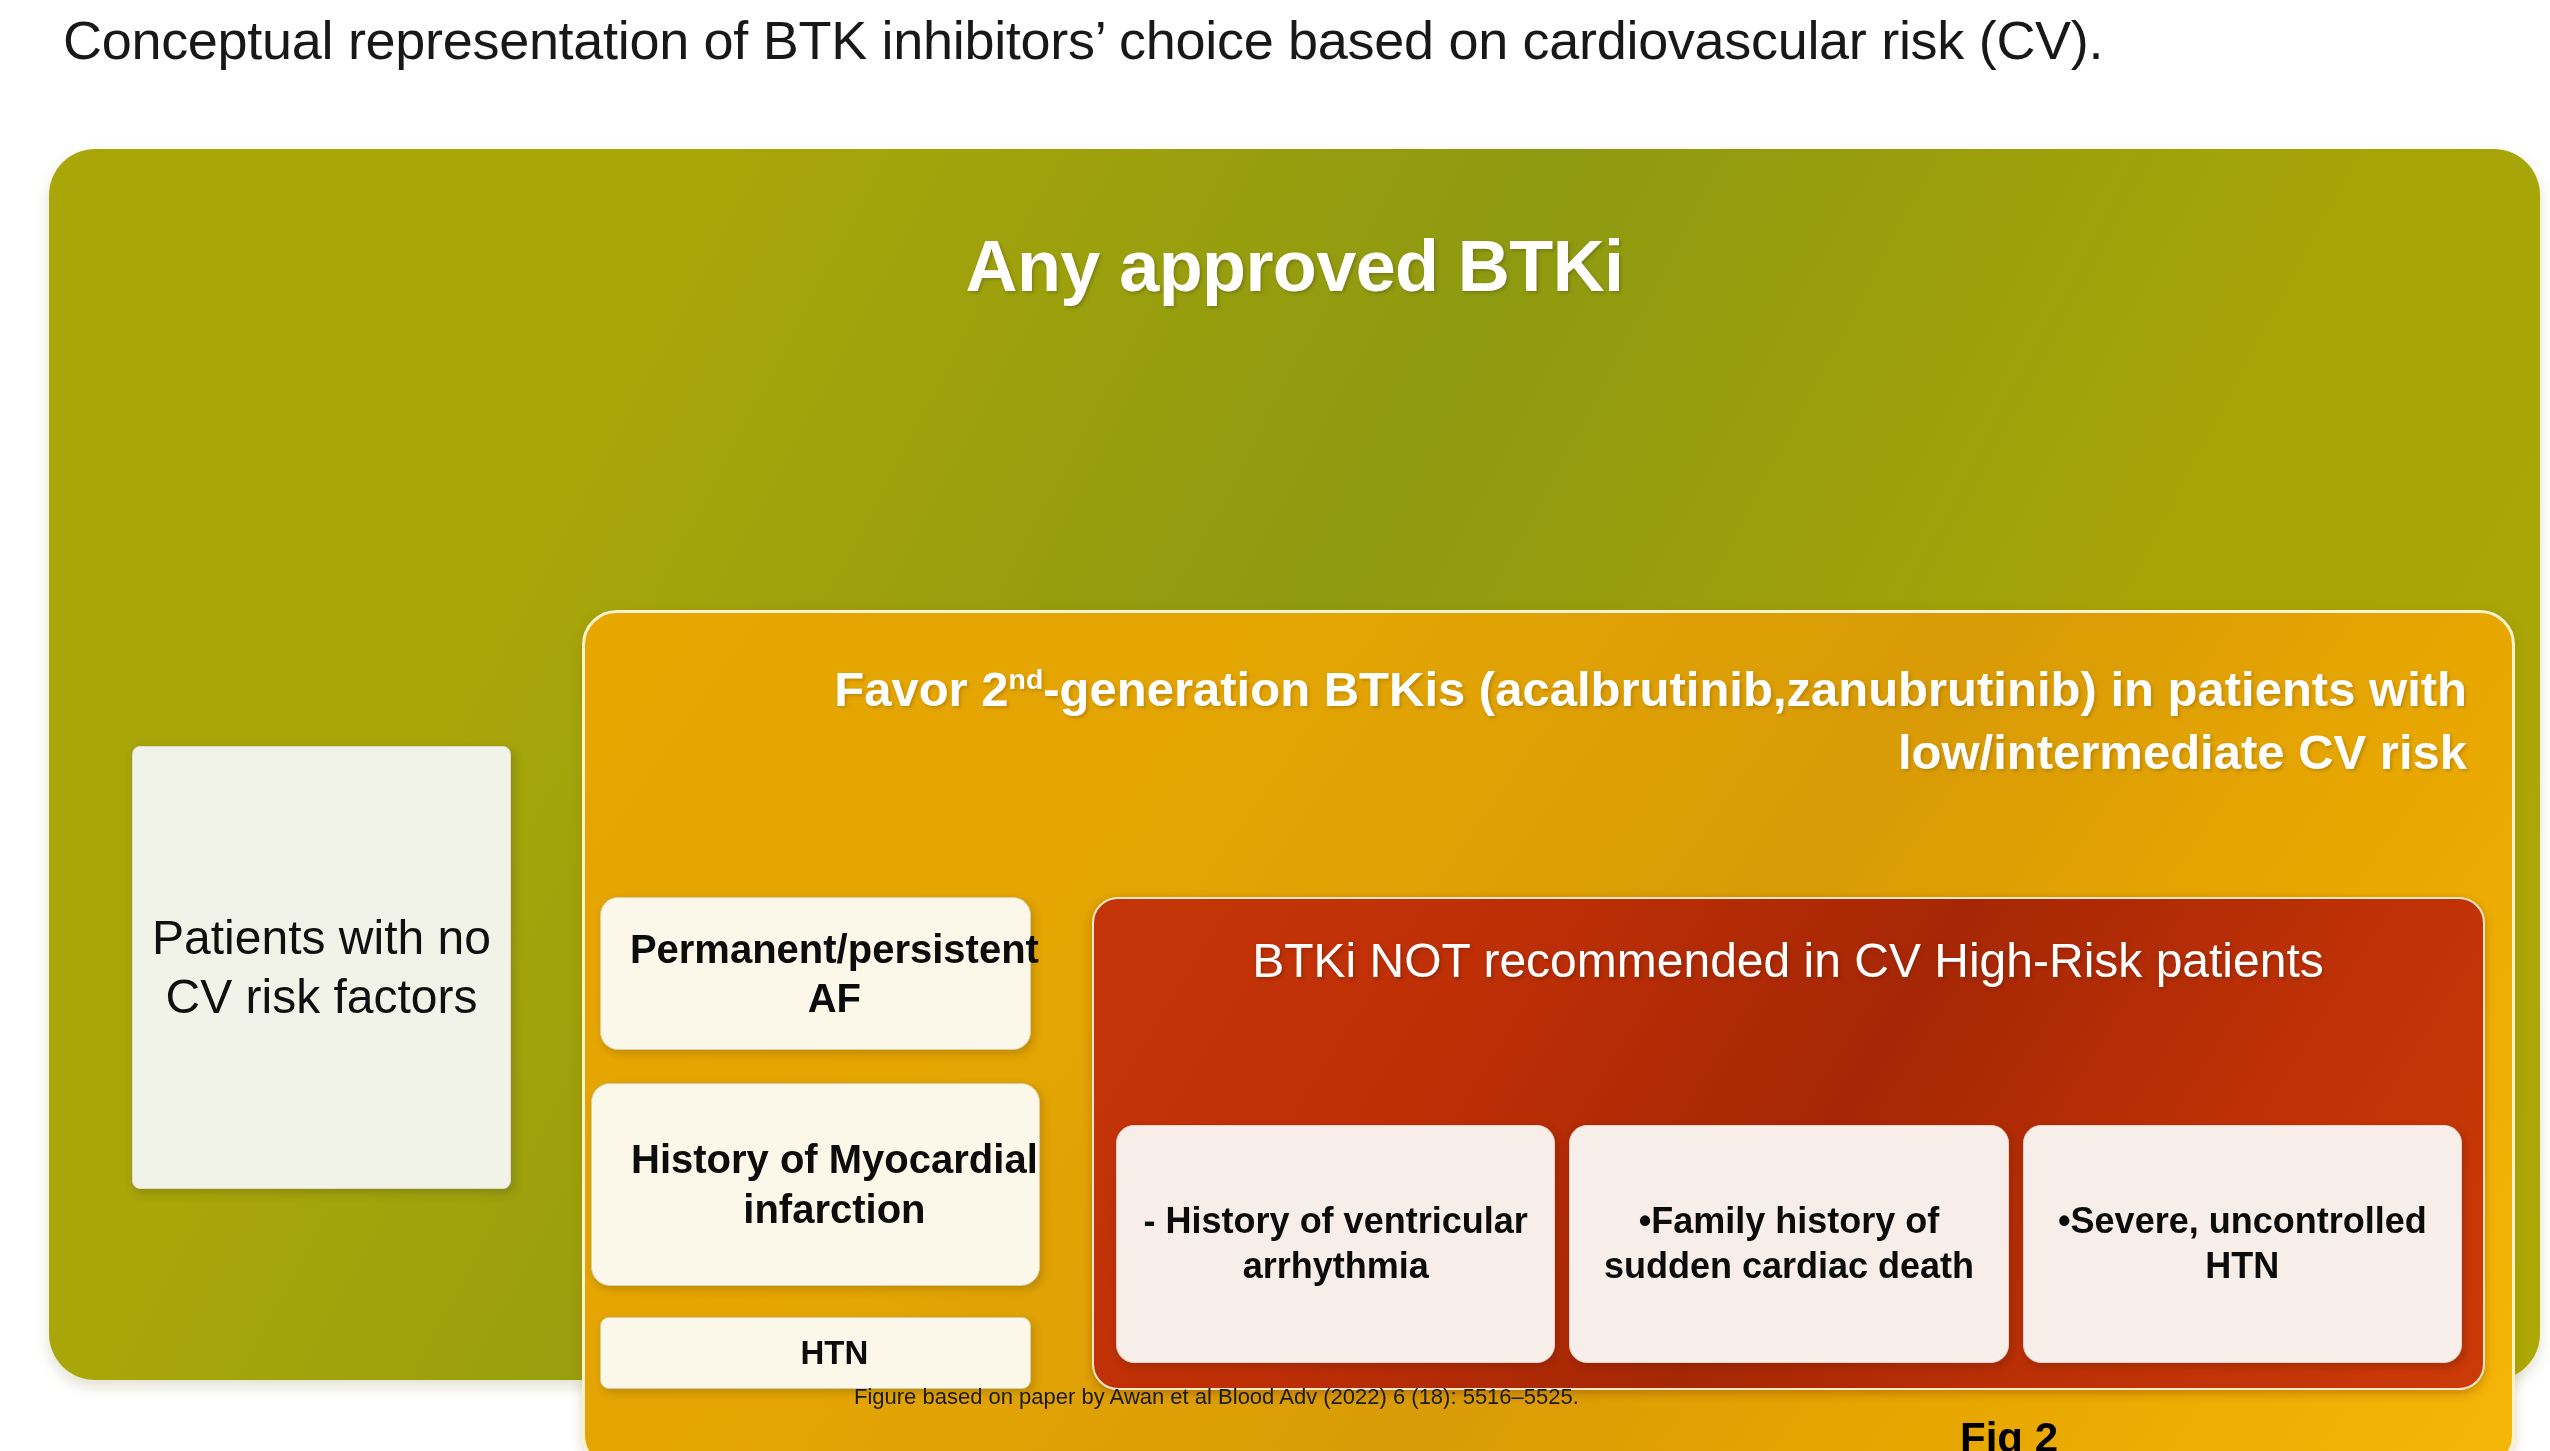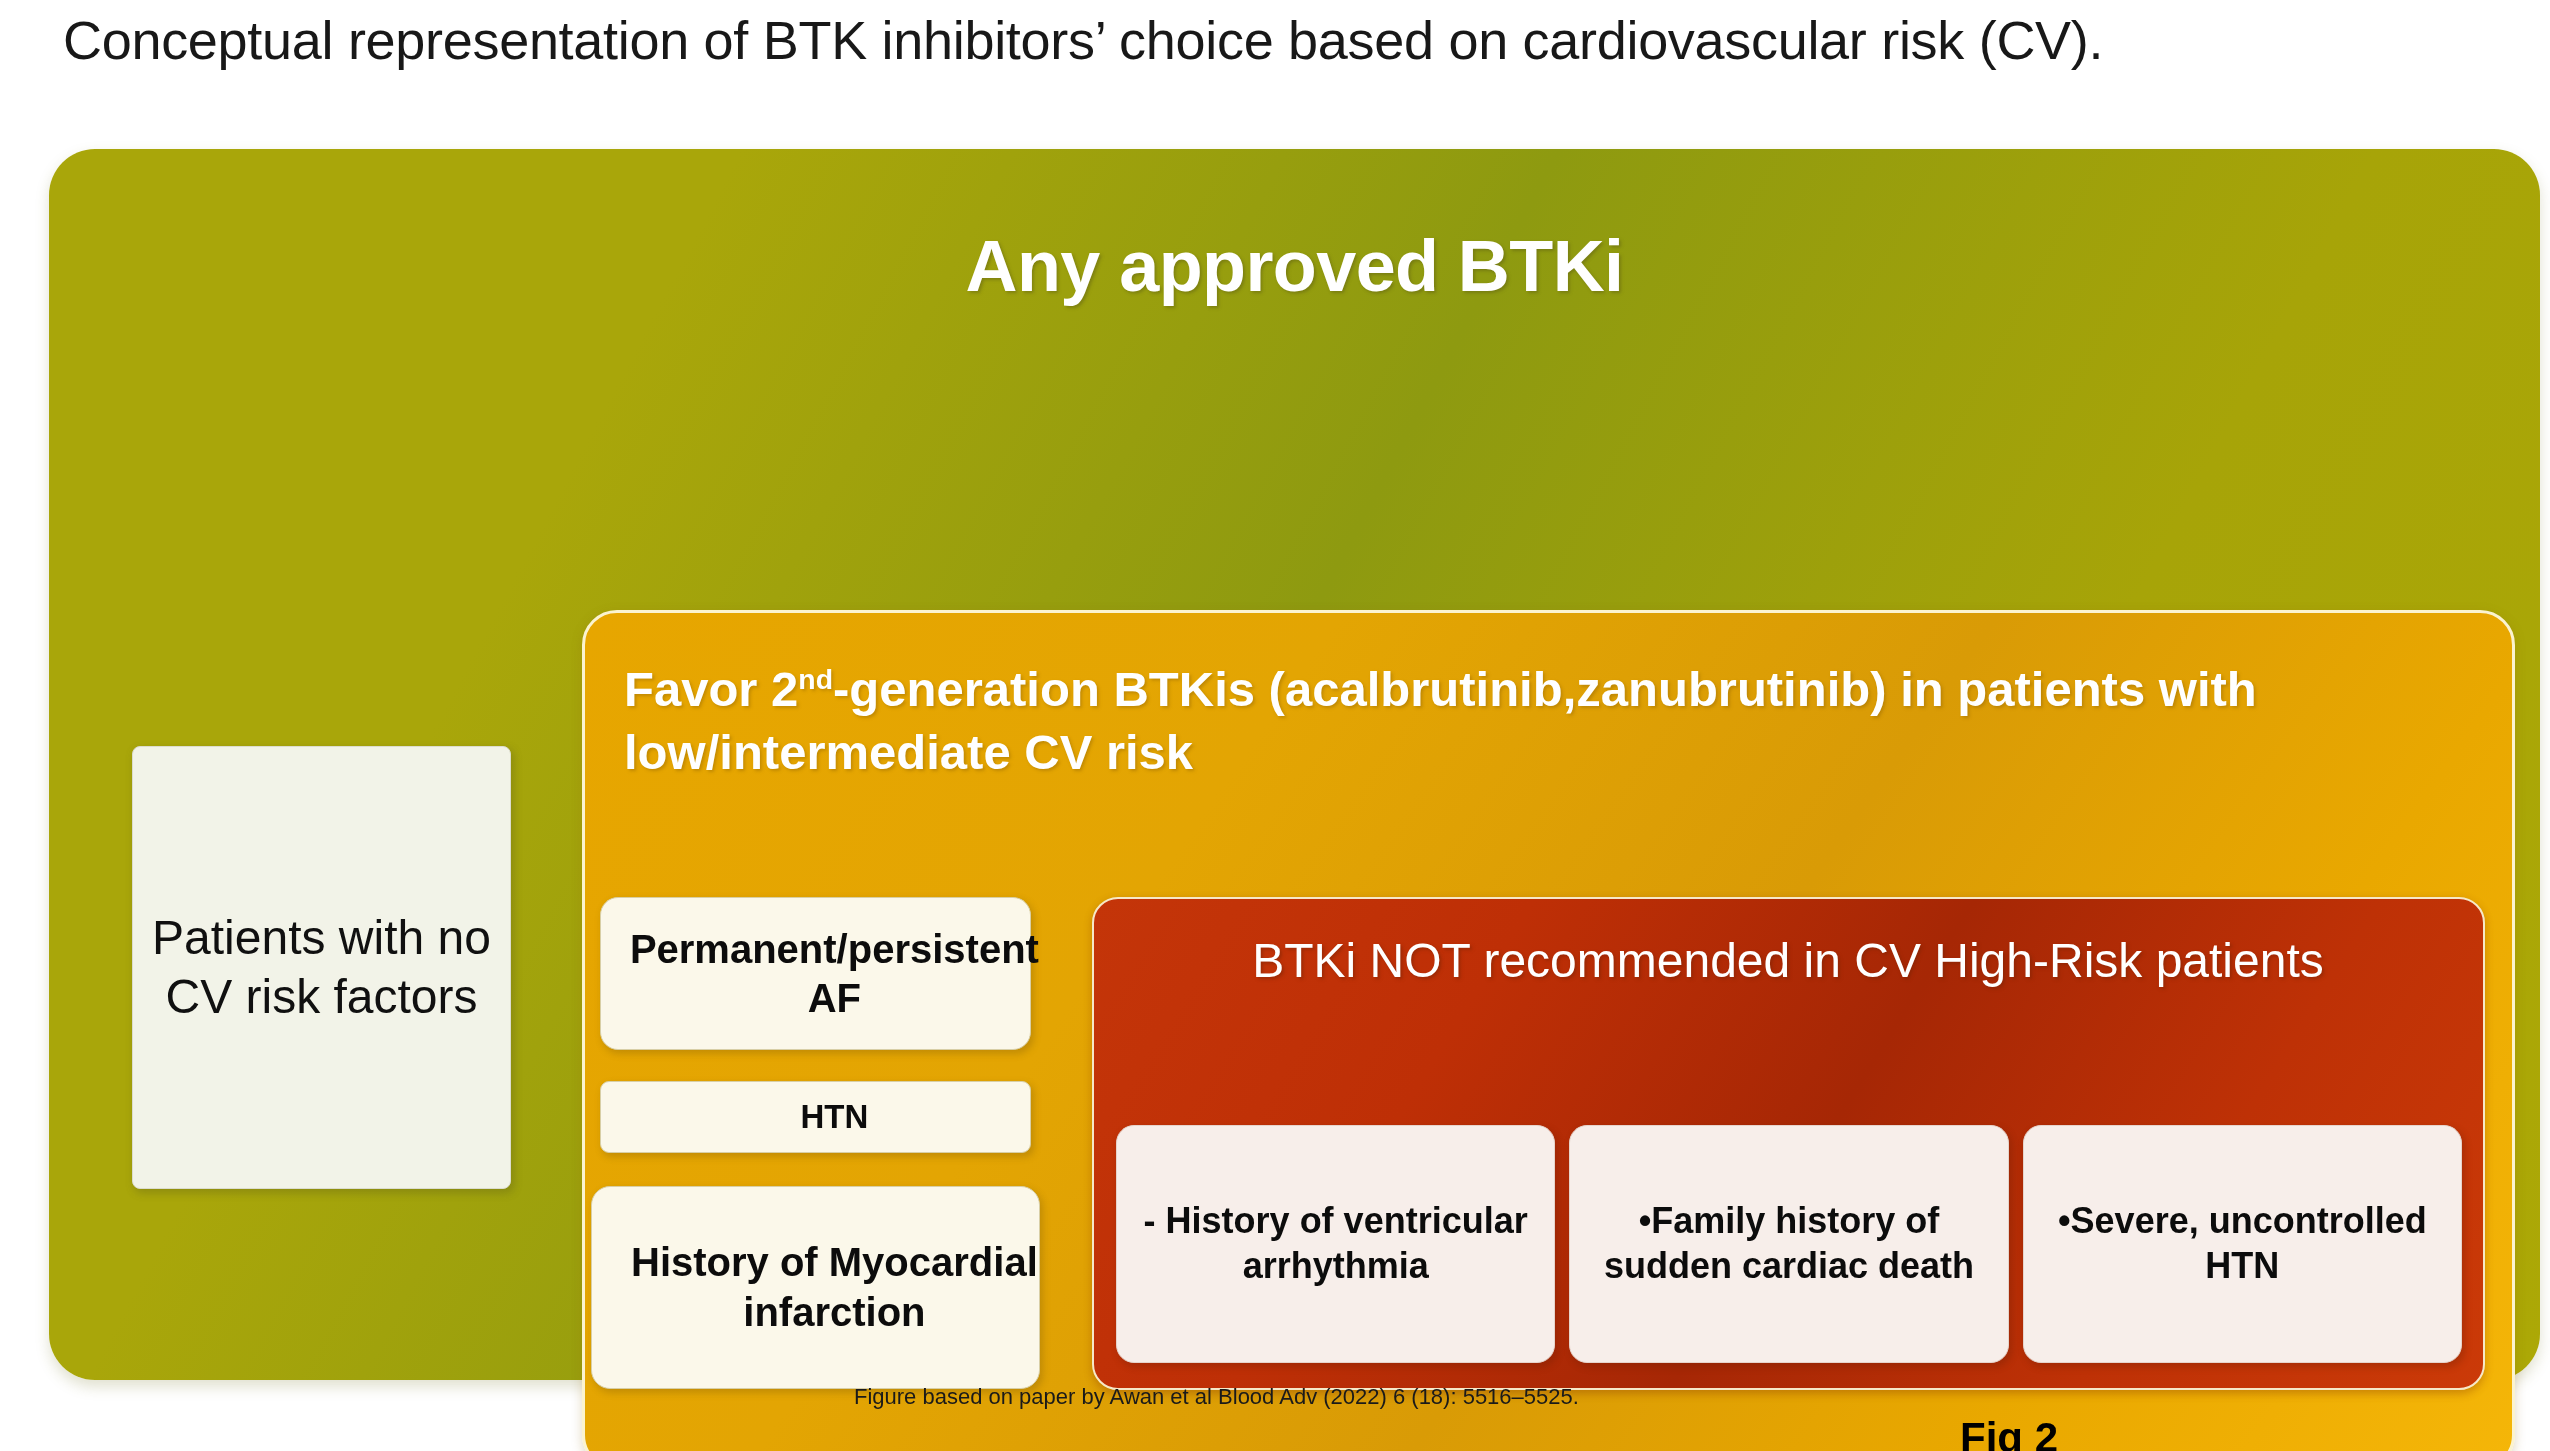--- a/index.html
+++ b/index.html
@@ -93,21 +93,21 @@
     background: linear-gradient(125deg, #E7A600 0%, #E3A503 30%, #D99B06 56%, #E9A800 78%, #F5B608 100%);
     border: 3.2px solid #FBF3CF;
     box-sizing: border-box;
     box-shadow: 0 3.9px 10.3px rgba(140,100,10,0.25);
   }
   .orange-heading {
     position: absolute;
     left: 39px;
     top: 45px;
     width: 1843px;
-    text-align: left;
+    text-align: right;
     font-size: 49px;
     line-height: 1.28;
     font-weight: bold;
     color: #FFFFFF;
     text-shadow: 1.9px 1.9px 3.2px rgba(150,105,5,0.45);
   }
   .orange-heading sup {
     font-size: 0.58em;
     vertical-align: super;
     line-height: 0;
@@ -244,22 +244,22 @@
   <div class="no-risk-box">
     <div class="no-risk-text">Patients with no CV risk factors</div>
   </div>
 
   <div class="orange-box">
 
     <div class="orange-heading"><span>Favor  2</span><sup>nd</sup><span>-generation BTKis (acalbrutinib,zanubrutinib) in patients with low/intermediate CV risk</span></div>
 
     <div class="mid-col">
       <div class="chip chip-af">Permanent/persistent AF</div>
+      <div class="chip chip-mi">History of Myocardial infarction</div>
       <div class="chip chip-htn">HTN</div>
-      <div class="chip chip-mi">History of Myocardial infarction</div>
     </div>
 
     <div class="red-box">
 
       <div class="red-heading">BTKi NOT recommended in CV High-Risk patients</div>
 
       <div class="red-chip-row">
         <div class="red-chip">- History of ventricular arrhythmia</div>
         <div class="red-chip">•Family history of sudden cardiac death</div>
         <div class="red-chip">•Severe, uncontrolled HTN</div>

